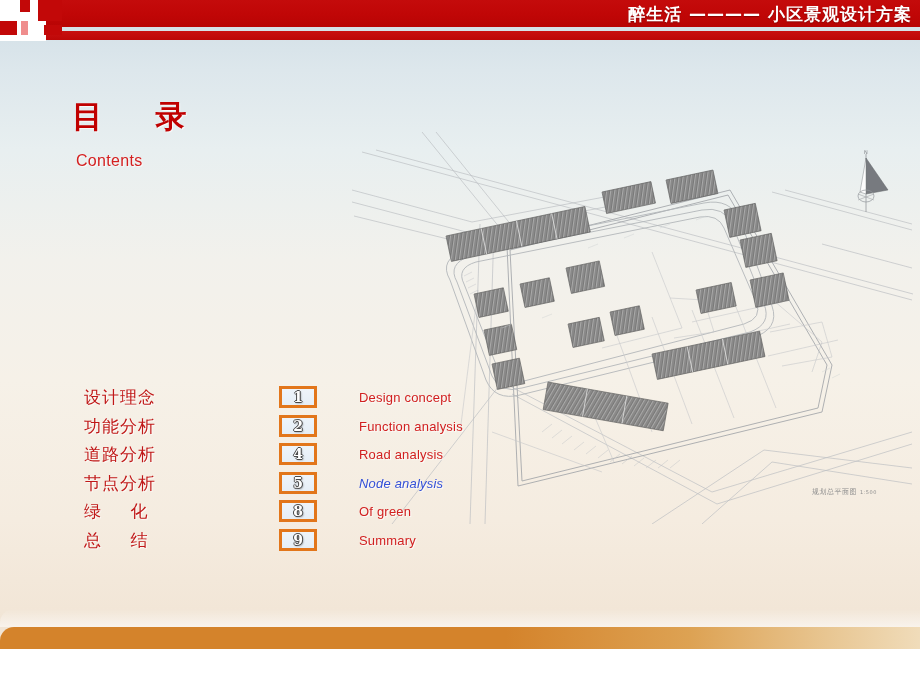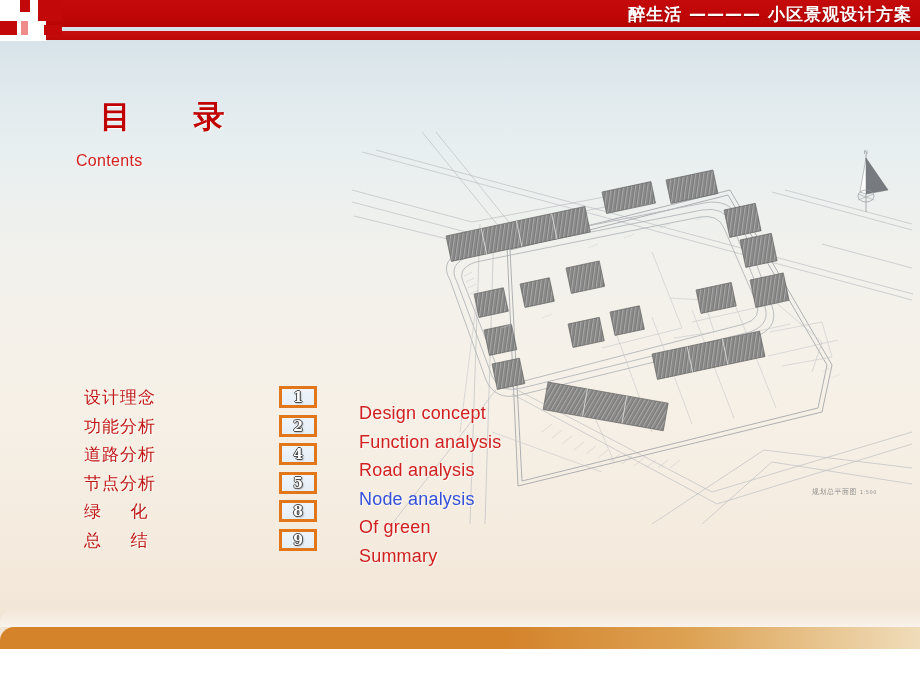--- a/index.html
+++ b/index.html
@@ -62,26 +62,25 @@
   }
   .logo .lg-white { position:absolute; background:#ffffff; }
   .logo .lg-red   { position:absolute; background:#c20808; }
   .logo .lg-pink  { position:absolute; background:#ef8d8d; }
 
   
   .contents-cn {
     position: absolute;
     left: 72px; top: 96px;
     color: #c00000;
-    font-family: Liberation Mono, monospace;
+    font-family: Liberation Sans, sans-serif;
     font-size: 31px;
     font-weight: bold;
     letter-spacing: 22px;
     text-shadow: 1px 1px 1px rgba(255,255,255,0.8);
-    margin-left: 28px;
   }
   .contents-en {
     position: absolute;
     left: 76px; top: 152px;
     color: #d42020;
     font-size: 16px;
     letter-spacing: 0.3px;
     text-shadow: 1px 1px 1px rgba(255,255,255,0.85);
   }
 
@@ -146,32 +145,33 @@
     text-shadow:
       -1px 0 0 #4a4a4a,
        1px 0 0 #4a4a4a,
        0 -1px 0 #4a4a4a,
        0  1px 0 #4a4a4a,
        1px 1px 2px rgba(0,0,0,0.55);
   }
   .toc-en {
     position: absolute;
     left: 351px;
-    top: 16px;
+    top: 0;
     color: #d12020;
-    font-size: 18px;
+    font-size: 13px;
     line-height: 23px;
     letter-spacing: 0.2px;
     white-space: nowrap;
     text-shadow: 1px 1px 1px rgba(255,255,255,0.9);
     text-align: right;
   }
   .toc-en.active {
     color: #3450d8;
     text-shadow: 1px 1px 1px rgba(255,255,255,0.9);
+    font-style: italic;
   }
 
   
   .bottom-bar {
     position: absolute;
     left: 0; bottom: 0;
     width: 920px; height: 22px;
     border-top-left-radius: 14px;
     background: linear-gradient(to right,
       #d4832b 0%, #d4832b 55%, #dda253 75%, #e8c692 90%, #f0dcba 100%);

